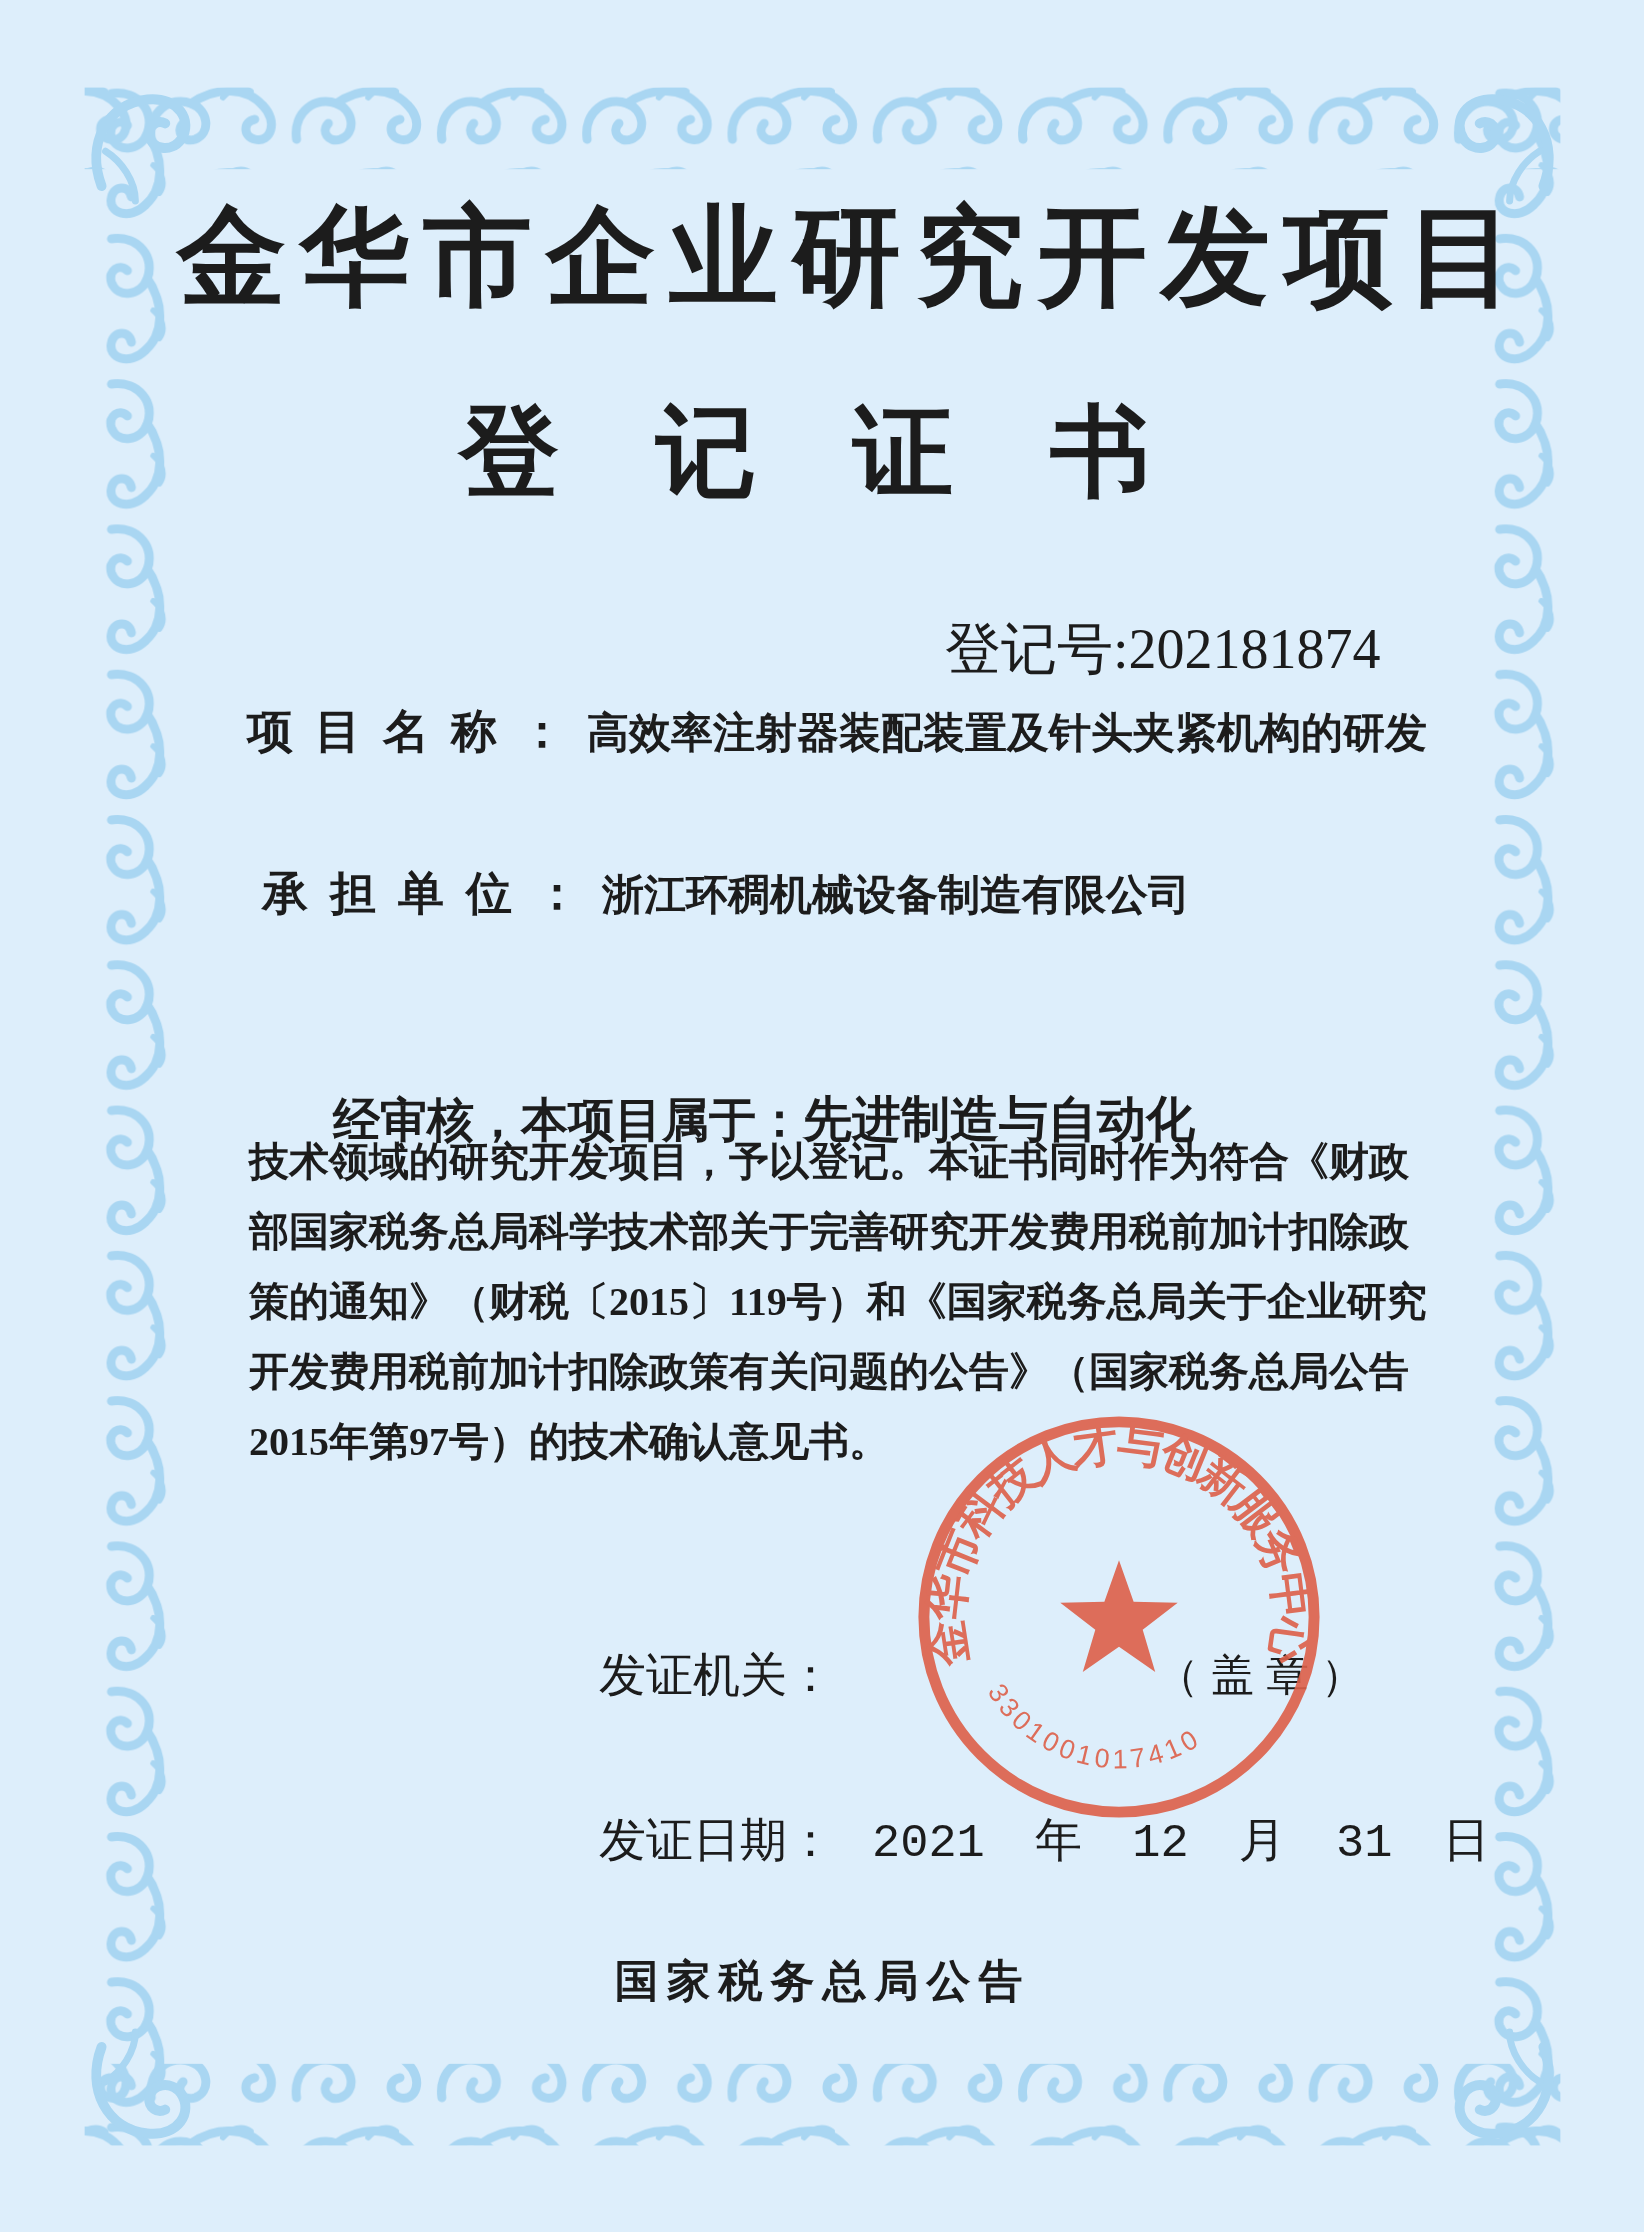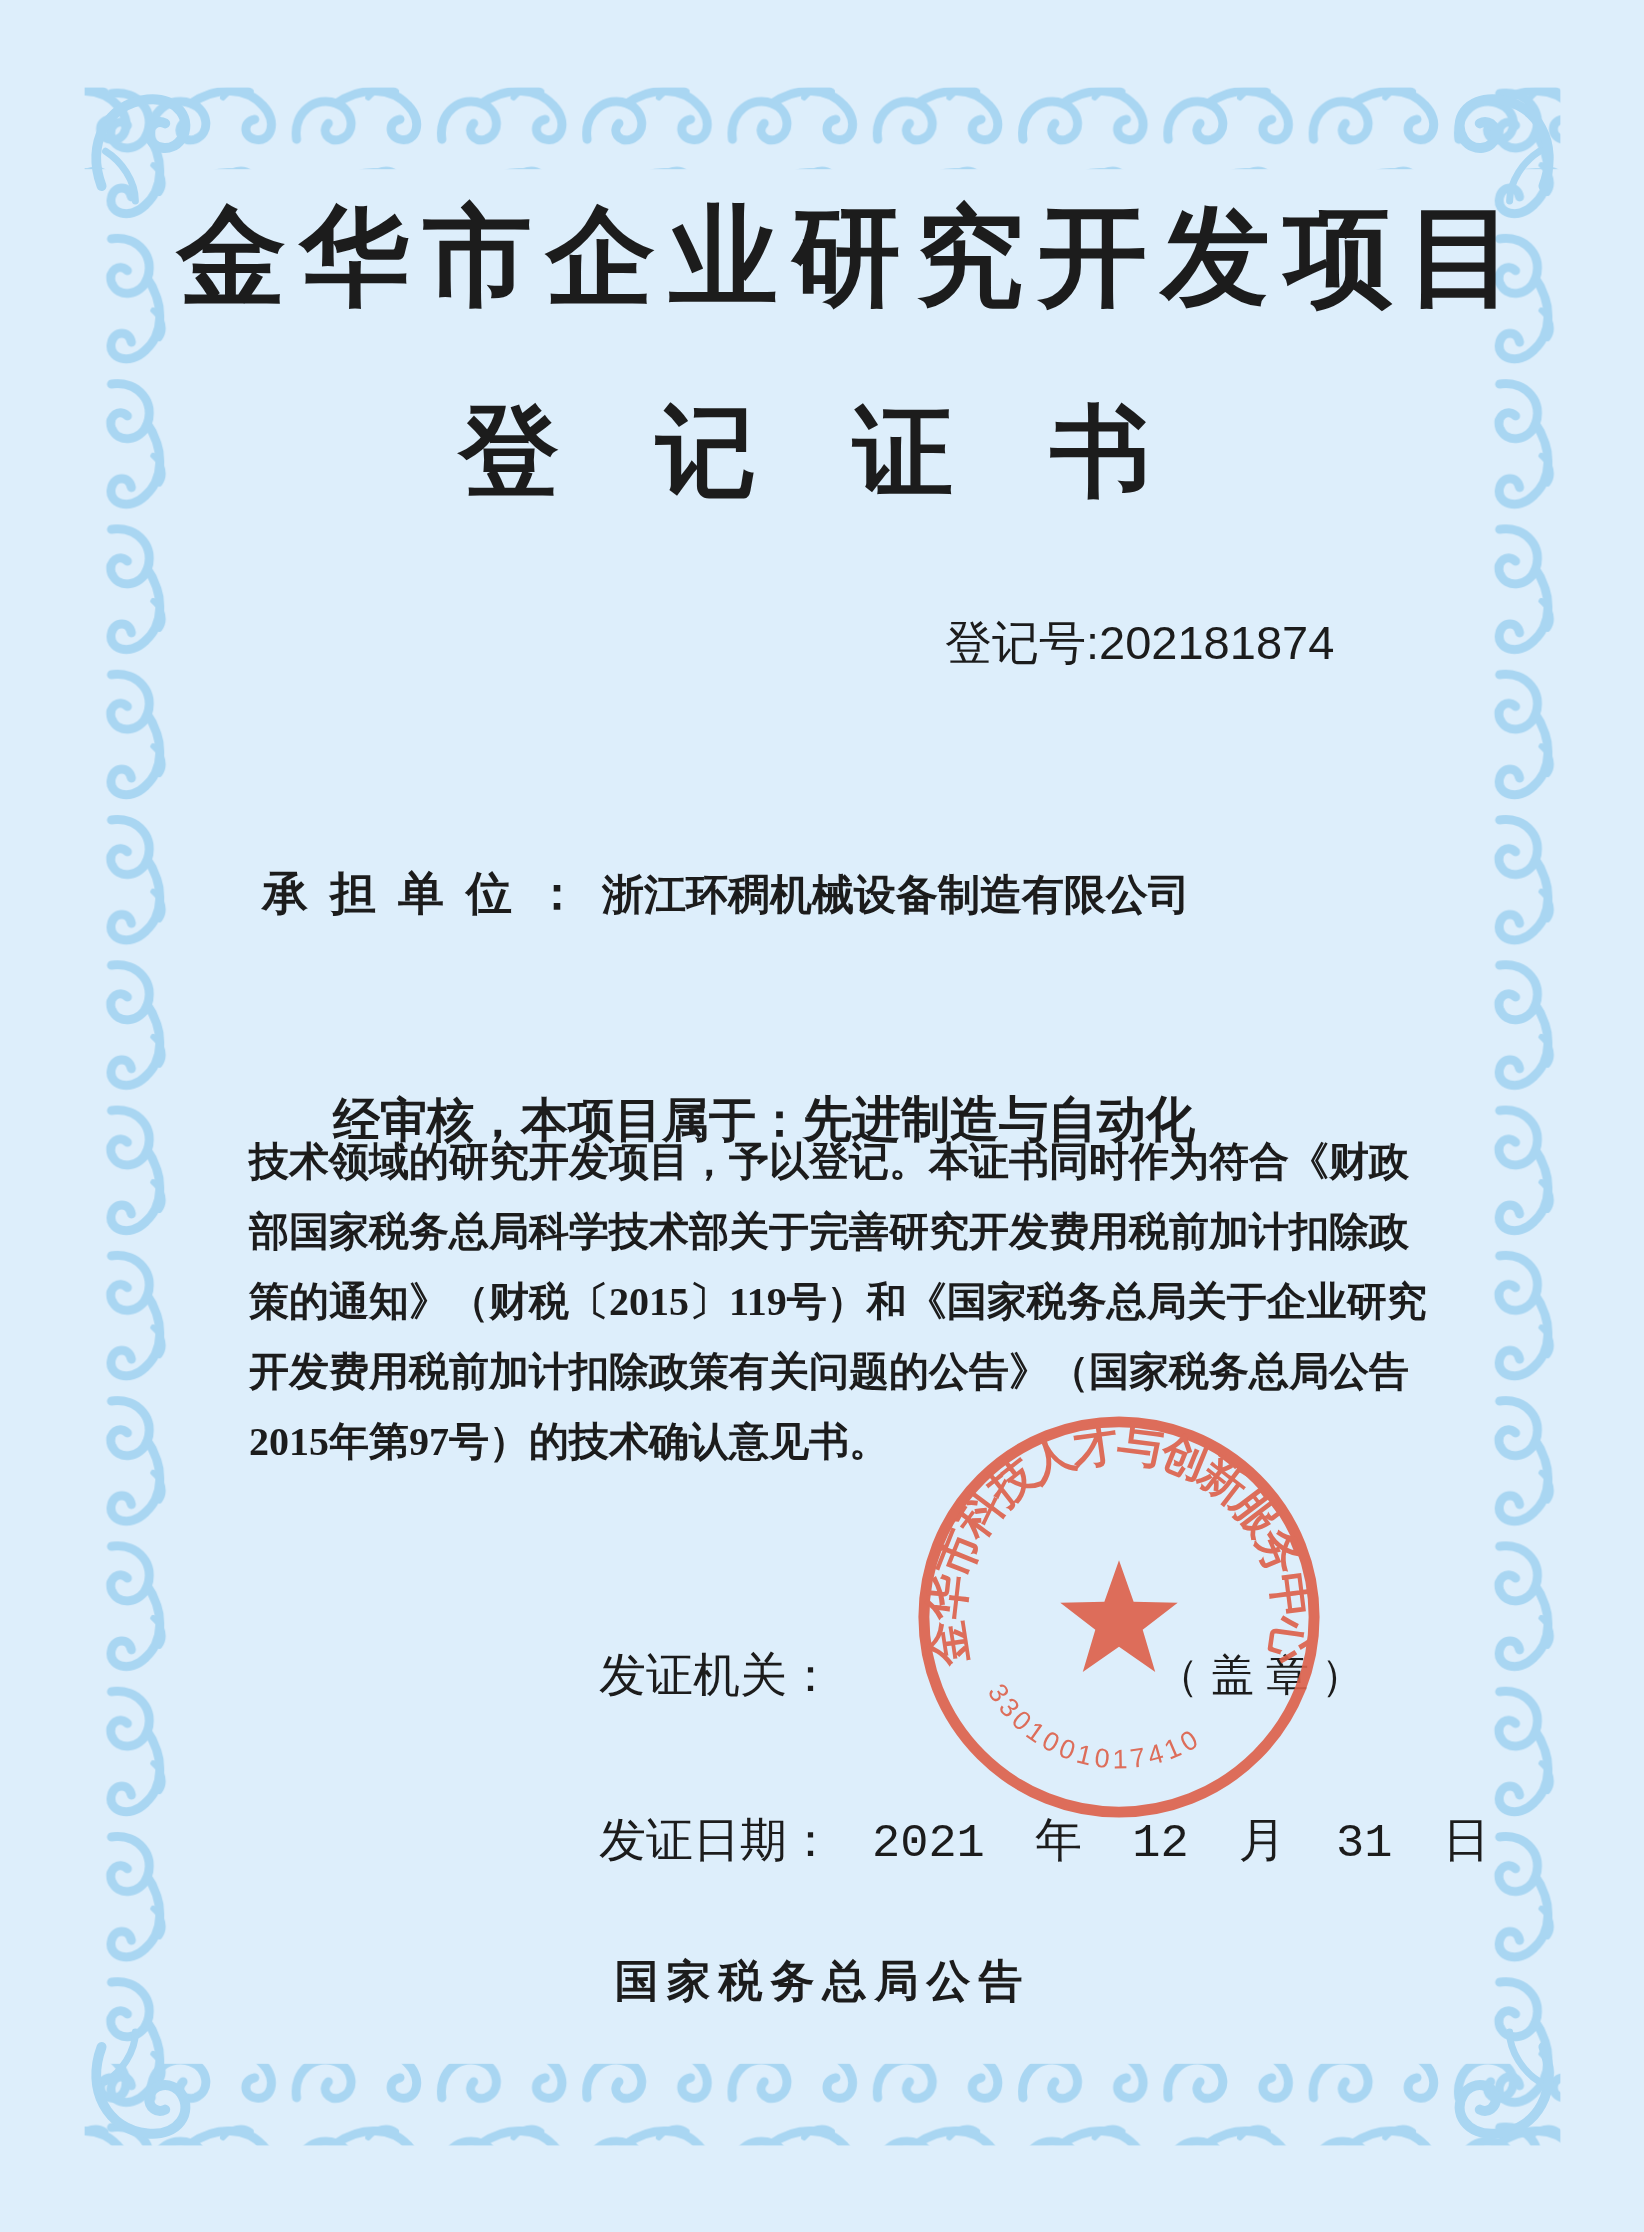--- a/index.html
+++ b/index.html
@@ -18,22 +18,22 @@
     font-size:109px;font-weight:900;letter-spacing:14px;
     font-family:"Liberation Serif", serif;
     padding-left:31px;
   }
   .title2{
     top:386px;left:0;width:100%;text-align:center;
     font-size:100px;font-weight:900;letter-spacing:36px;
     font-family:"Liberation Serif", serif;
   }
   .regno{
-    left:945px;top:612px;font-size:47px;
-    font-family:Liberation Sans, sans-serif;
+    left:945px;top:612px;font-size:56px;
+    font-family:Liberation Serif, serif;
   }
   .field-row{font-size:46px;}
   .field-label{
     font-family:"Liberation Serif", serif;font-weight:700;letter-spacing:22px;
   }
   .field-value{
     font-family:"Liberation Sans", sans-serif;font-weight:700;font-size:42px;
   }
   .row-project{left:247px;top:701px;}
   .row-undertaker{left:262px;top:863px;}
@@ -95,20 +95,23 @@
     <use href="#cornerCurl" transform="translate(1561,2152) scale(-1,-1)"></use>
   </svg>
 
   <div class="abs title1">金华市企业研究开发项目</div>
   <div class="abs title2">登 记 证 书</div>
 
   <div class="abs regno">
     <span>登记号:</span><span>202181874</span>
   </div>
 
+  <div class="abs field-row row-project">
+    <span class="field-label">项目名称：</span><span class="field-value">高效率注射器装配装置及针头夹紧机构的研发</span>
+  </div>
 
   <div class="abs field-row row-undertaker">
     <span class="field-label">承担单位：</span><span class="field-value">浙江环稠机械设备制造有限公司</span>
   </div>
 
   <div class="abs review-row">
     <span class="review-label">经审核，本项目属于：</span><span class="review-value">先进制造与自动化</span>
   </div>
 
   <div class="abs body-par">

